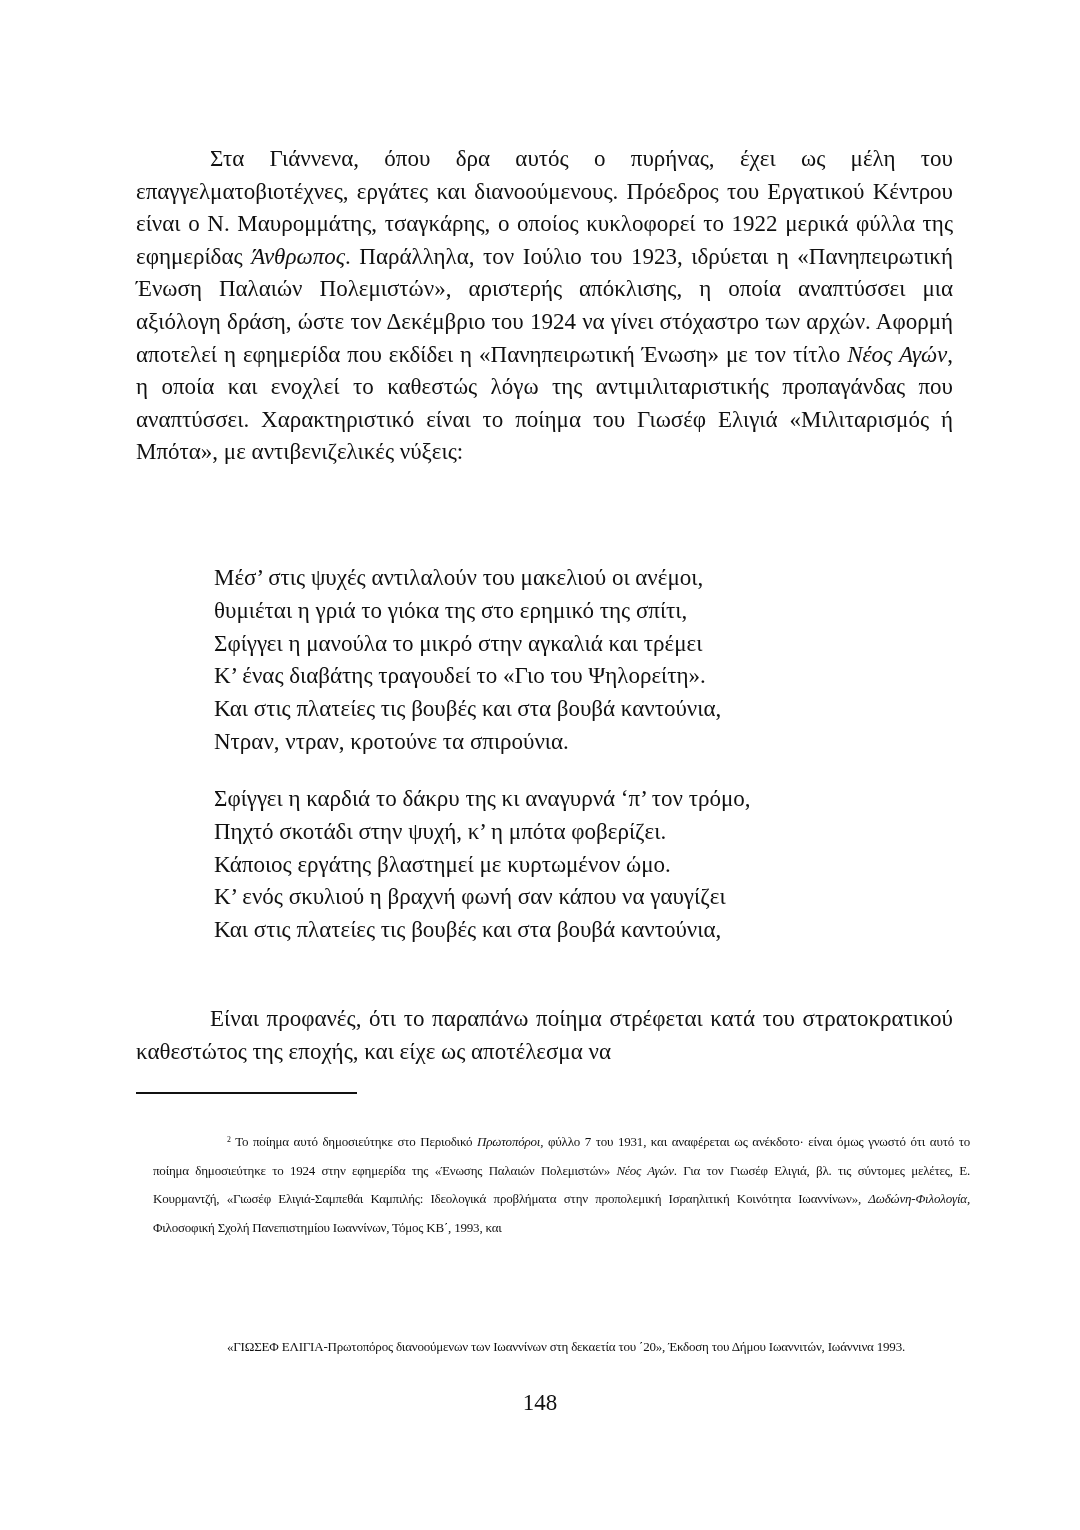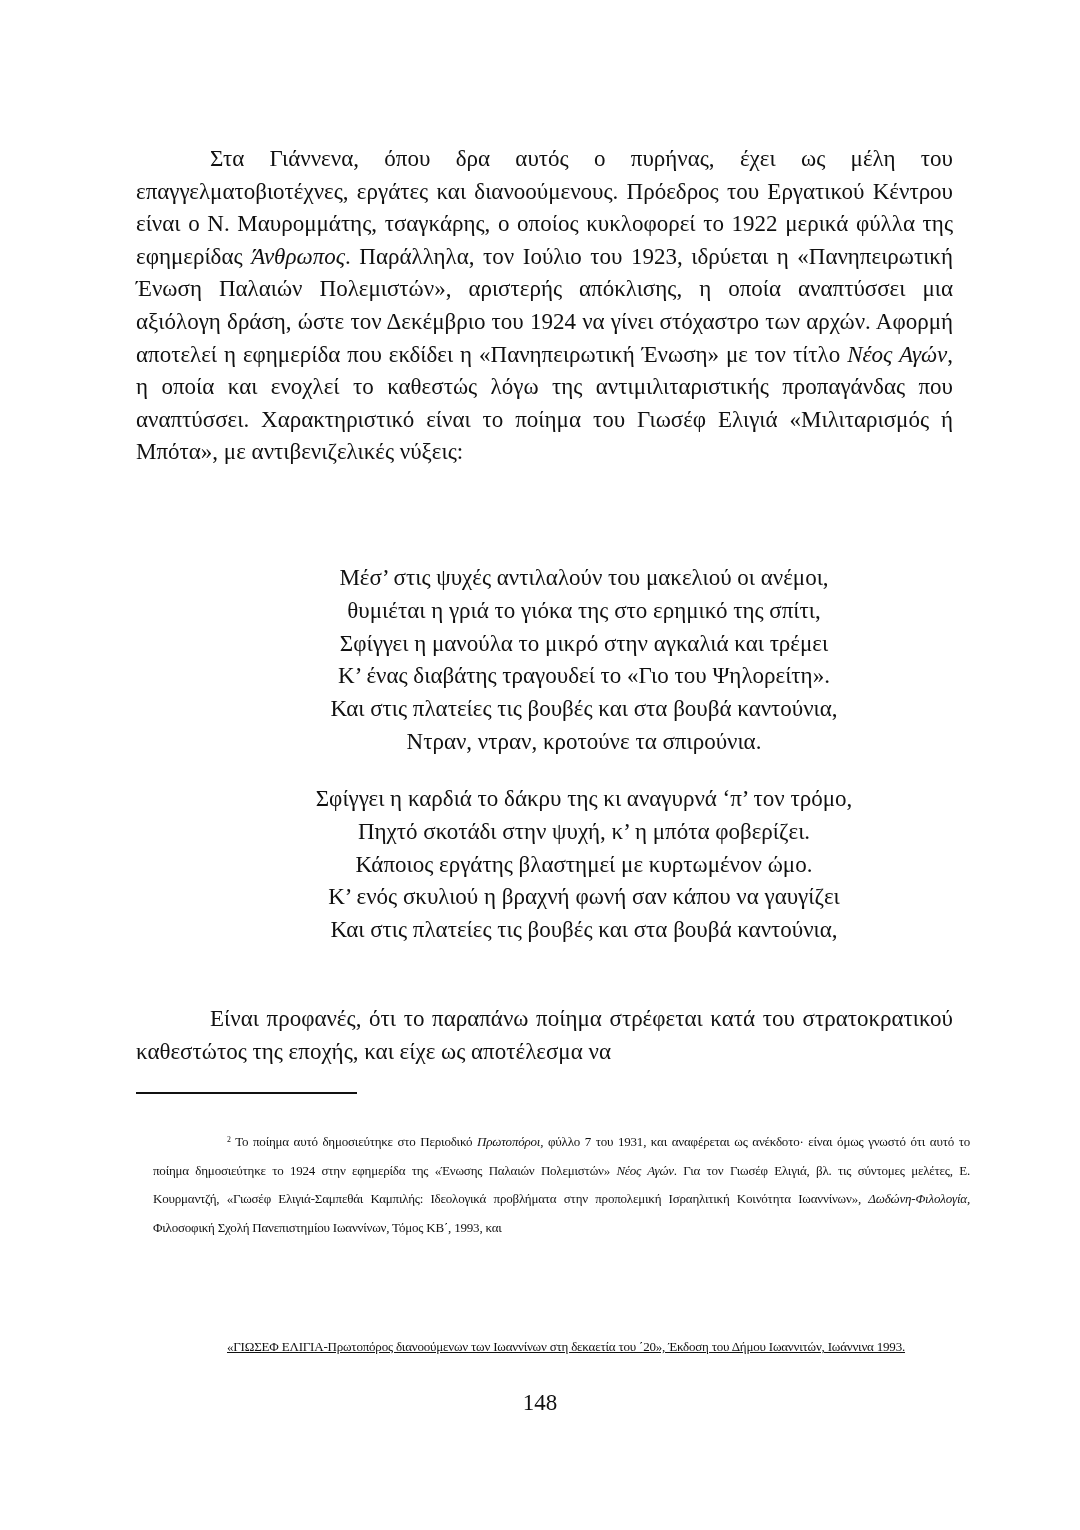--- a/index.html
+++ b/index.html
@@ -4,28 +4,28 @@
 <style>
   html, body { margin: 0; padding: 0; background: #ffffff; }
   body { width: 1080px; height: 1530px; position: relative; overflow: hidden;
          font-family: "Liberation Serif", "DejaVu Serif", serif; color: #111; }
   .page { position: absolute; left: 0; top: 0; width: 996px; height: 1530px; }
   .body-text { position: absolute; left: 136px; width: 817px;
                font-size: 23px; line-height: 32.6px; text-align: justify; margin: 0; }
   .p1 { top: 143px; text-indent: 74px; }
   .p2 { top: 1003px; text-indent: 74px; }
   .poem { position: absolute; left: 214px; width: 740px; font-size: 23px; line-height: 32.8px; margin: 0; }
-  .poem .line { display: block; white-space: nowrap; text-align: center; }
+  .poem .line { display: block; white-space: nowrap; }
   .stanza1 { top: 562px; }
   .stanza2 { top: 783px; }
   .fn-rule { position: absolute; left: 136px; top: 1092px; width: 221px; height: 2px; background: #111; }
   .footnotes { position: absolute; left: 136px; width: 817px; font-size: 13px; line-height: 28.6px;
                text-align: justify; margin: 17px; letter-spacing: -0.2px; }
   .fn1 { top: 1111px; text-indent: 74px; }
-  .fn2 { top: 1316px; text-indent: 74px; text-decoration: underline; }
+  .fn2 { top: 1316px; text-indent: 74px; }
   sup { font-size: 60%; line-height: 0; vertical-align: 0.55em; }
   i { font-style: italic; }
   .page-number { position: absolute; top: 1388px; left: 0; width: 1080px; text-align: center;
                  font-size: 23px; line-height: 30px; }
 </style>
 </head>
 <body>
 
 <div class="page">
 

